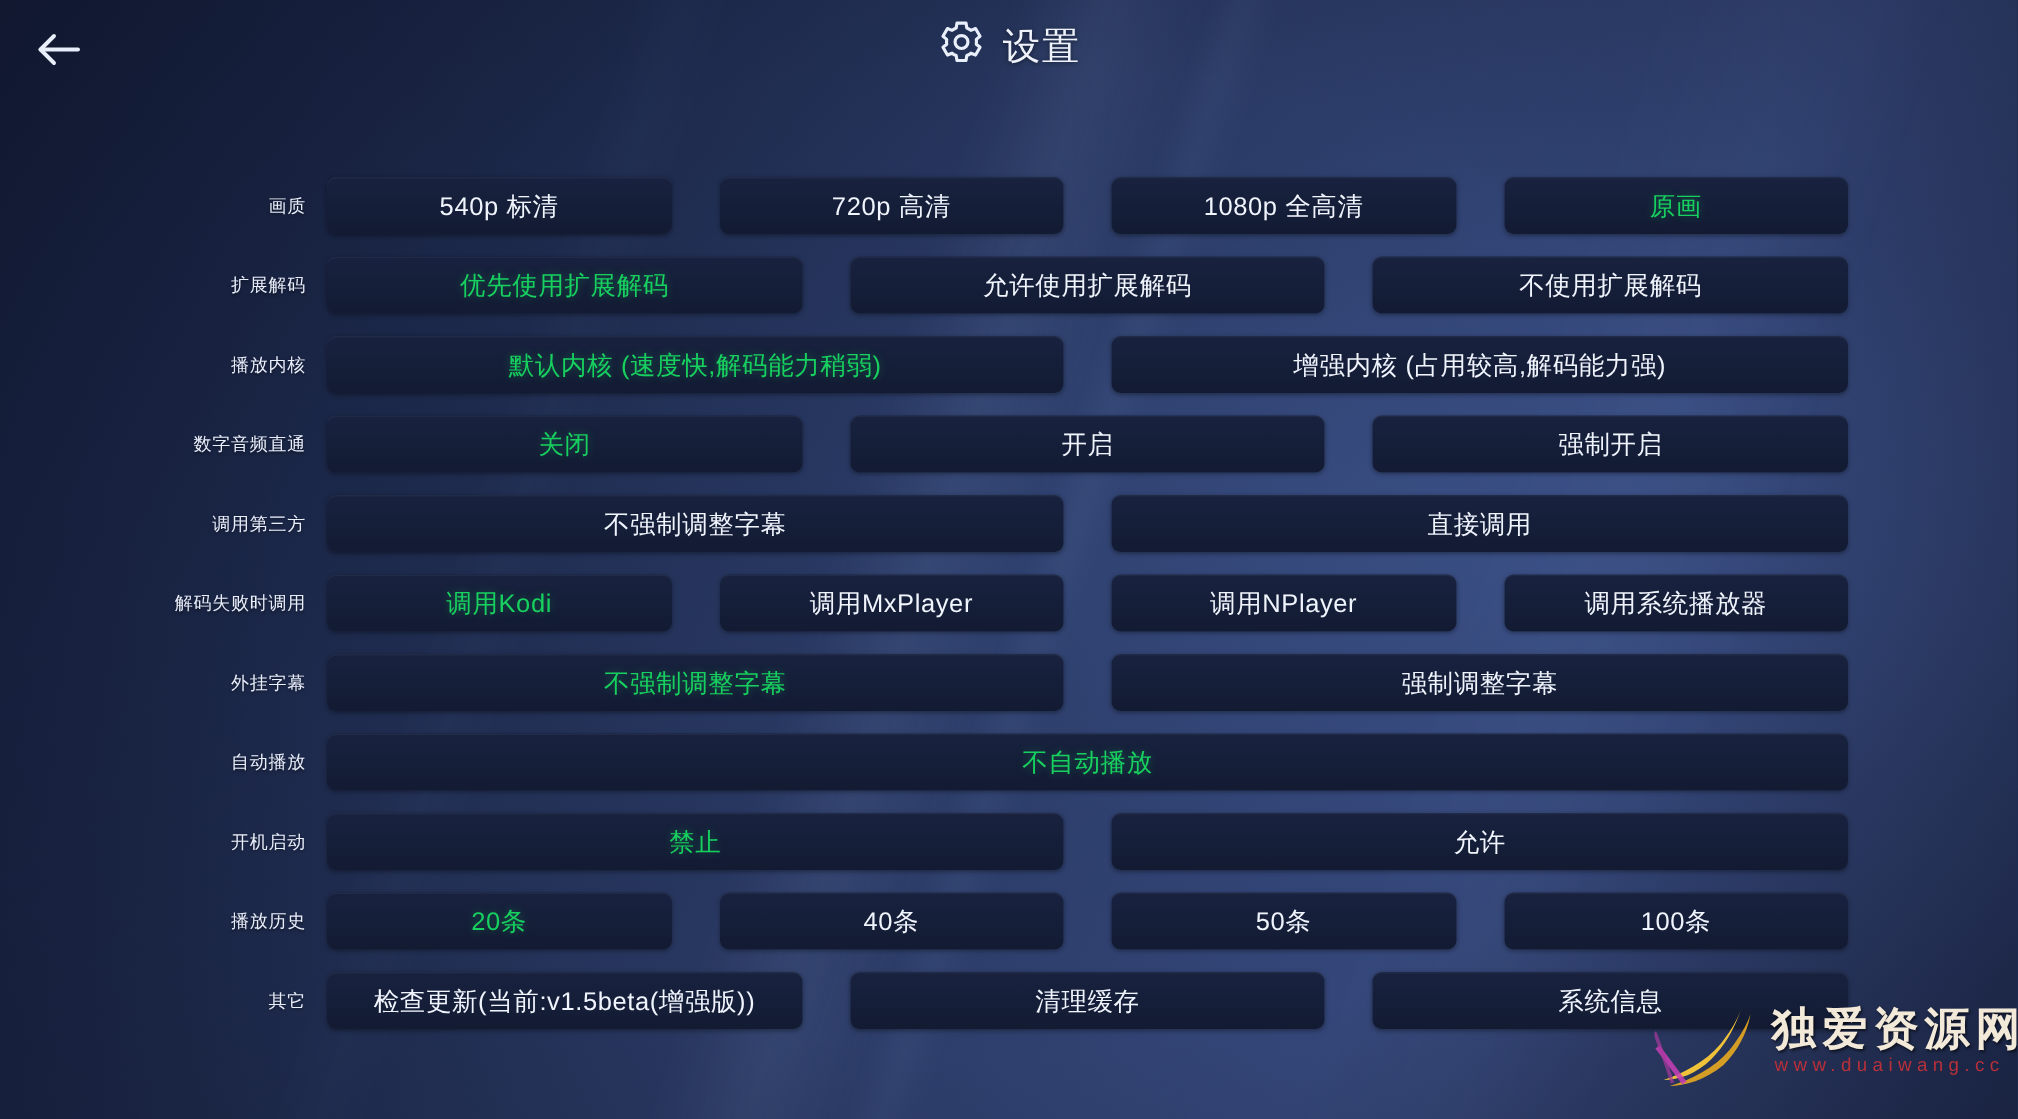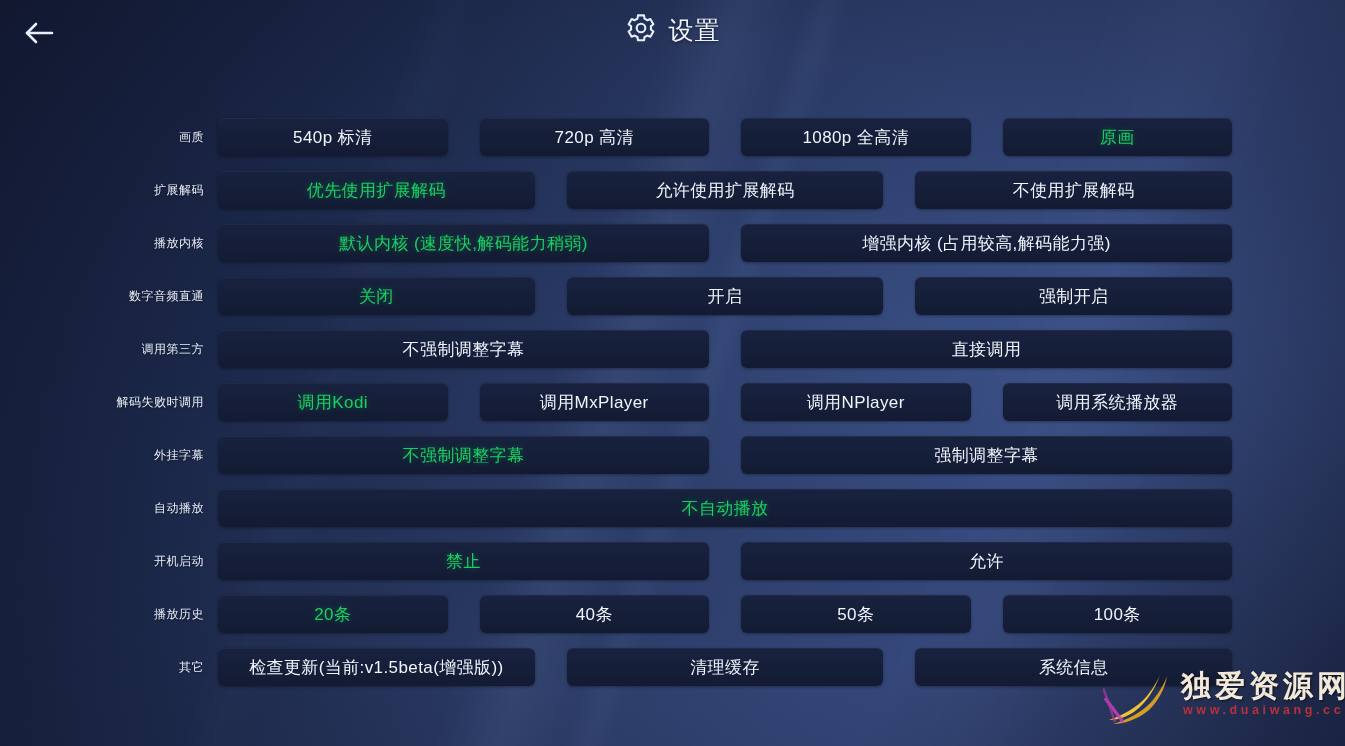--- a/index.html
+++ b/index.html
@@ -145,21 +145,21 @@
     font-size: 30px;
     letter-spacing: 4px;
     color: #f3e9d8;
     text-shadow: 1px 1px 2px rgba(0,0,0,0.6);
     white-space: nowrap;
   }
   .wm-url {
     position: absolute;
     left: 84px; top: 41px;
     font-size: 12.5px;
-    font-weight: bold;
+    font-weight: normal;
     letter-spacing: 3.6px;
     color: #b7303a;
     white-space: nowrap;
   }
 </style>
 </head>
 <body>
 
 <div id="app">
 

